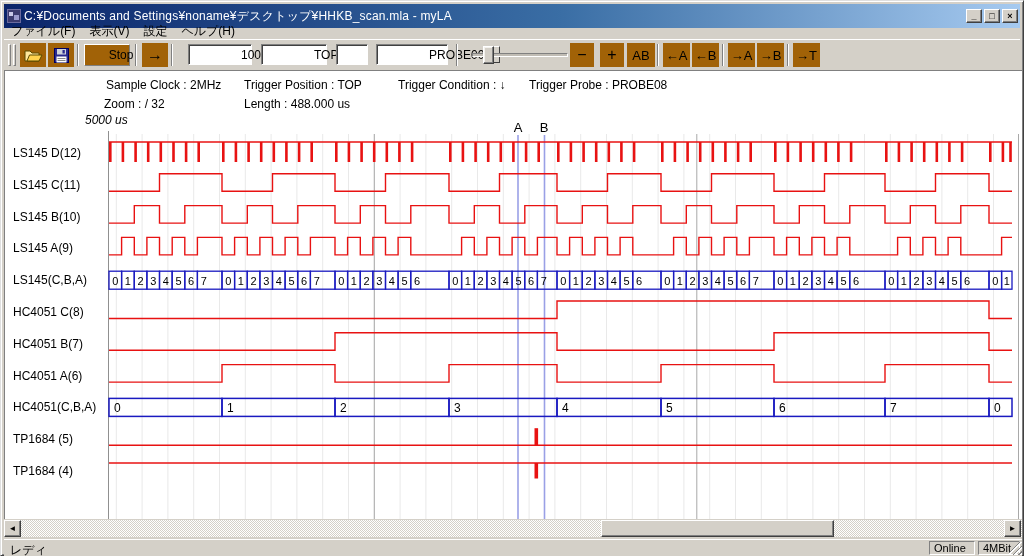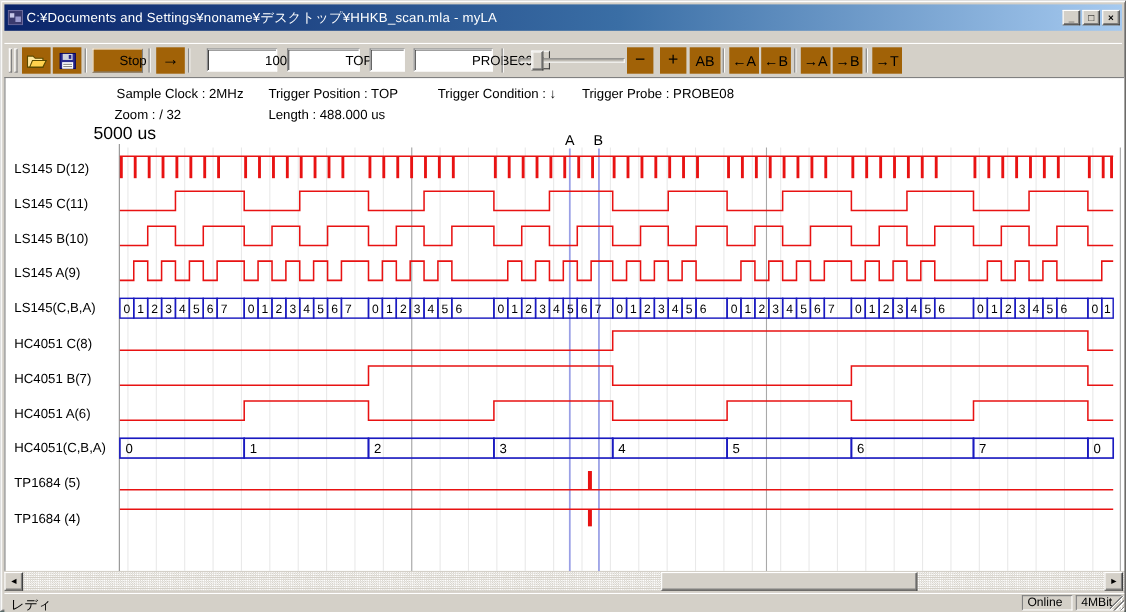--- a/index.html
+++ b/index.html
@@ -72,20 +72,26 @@
       <rect x="7" y="6" width="5" height="5" fill="#9a9ace"></rect>
     </svg>
     <span class="title-text">C:¥Documents and Settings¥noname¥デスクトップ¥HHKB_scan.mla - myLA</span>
     <span class="winbtns">
       <span class="winbtn">_</span>
       <span class="winbtn">□</span>
       <span class="winbtn">×</span>
     </span>
   </div>
 
+  <div class="menubar">
+    <span class="menu-item">ファイル(F)</span>
+    <span class="menu-item">表示(V)</span>
+    <span class="menu-item">設定</span>
+    <span class="menu-item">ヘルプ(H)</span>
+  </div>
 
   <div class="toolbar">
     <span class="grip"></span>
     <span class="grip2"></span>
 
     <span class="tbtn" style="left:16px;width:26px;">
       <svg width="19" height="15" viewBox="0 0 19 15">
         <path d="M1 13 L1 3 L6 3 L8 5 L15 5 L15 13 Z" fill="#ffe79c" stroke="#5a4a00"></path>
         <path d="M3 13 L5.5 7 L18 7 L15 13 Z" fill="#ffd24d" stroke="#5a4a00"></path>
       </svg>
@@ -176,21 +182,21 @@
   </div>
 
   <div class="client"></div>
 
   <div class="info" style="left:105px;top:77px;">Sample Clock : 2MHz</div>
   <div class="info" style="left:243px;top:77px;text-align:right;">Trigger Position : TOP</div>
   <div class="info" style="left:397px;top:77px;">Trigger Condition : ↓</div>
   <div class="info" style="left:528px;top:77px;">Trigger Probe : PROBE08</div>
   <div class="info" style="left:103px;top:96px;">Zoom : /  32</div>
   <div class="info" style="left:243px;top:96px;">Length : 488.000 us</div>
-  <div class="info" style="left:84px;top:112px;font-size:16px;">5000 us</div>
+  <div class="info" style="left:84px;top:112px;font-size:12px;font-style:italic;">5000 us</div>
 
   <div class="cursor-label" style="left:510px;top:119px;">A</div>
   <div class="cursor-label" style="left:536px;top:119px;">B</div>
 
   <div class="ch-label" style="top:144px;">LS145 D(12)</div>
   <div class="ch-label" style="top:176px;">LS145 C(11)</div>
   <div class="ch-label" style="top:208px;">LS145 B(10)</div>
   <div class="ch-label" style="top:239px;">LS145 A(9)</div>
   <div class="ch-label" style="top:271px;">LS145(C,B,A)</div>
   <div class="ch-label" style="top:303px;">HC4051 C(8)</div>

